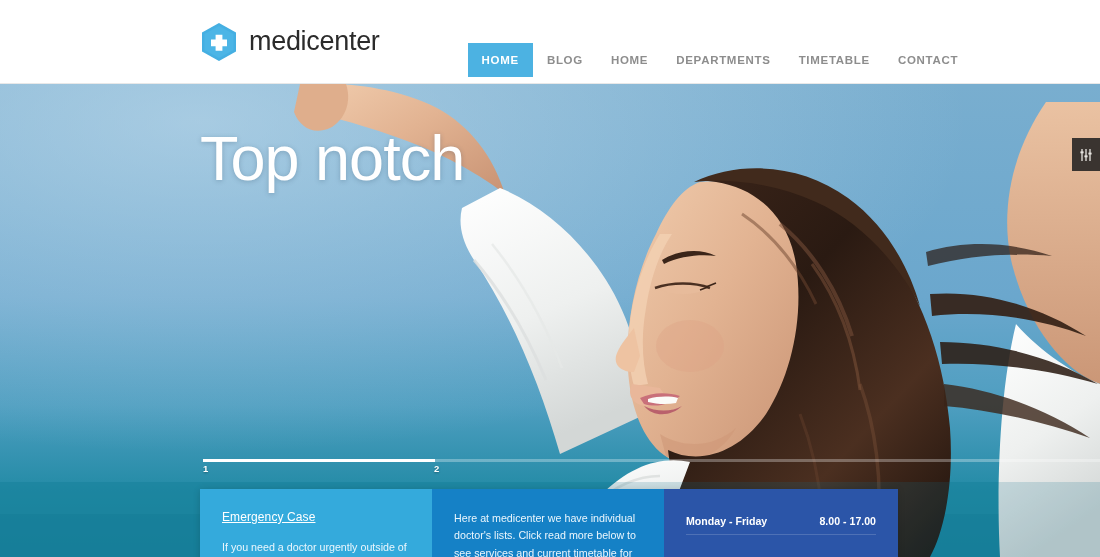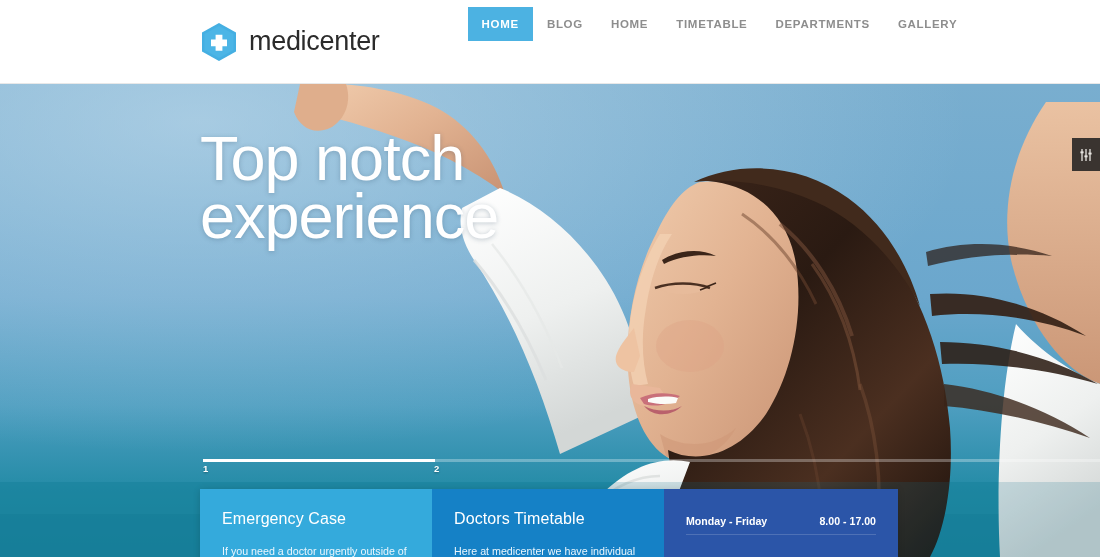--- a/index.html
+++ b/index.html
@@ -17,21 +17,21 @@
     position:relative; z-index:40;
   }
   .brand { display:flex; align-items:center; margin-left:200px; }
   .logo-hex { width:38px; height:40px; position:relative; }
   .logo-hex svg { display:block; }
   .brand-name {
     font-size:27px; color:#2b2b2b; margin-left:11px;
     letter-spacing:-0.3px; font-weight:400;
   }
 
-  .mainnav { display:flex; align-items:flex-start; margin-left:88px; height:70px; }
+  .mainnav { display:flex; align-items:flex-end; margin-left:88px; height:70px; }
   .navitem {
     font-size:11.5px; letter-spacing:0.7px; color:#8d8d8d;
     padding:11px 14px; text-decoration:none; white-space:nowrap;
     font-weight:700;
   }
   .navitem.active { background:#4cb2e2; color:#ffffff; font-weight:700; }
 
   
   .hero {
     position:relative; width:1100px; height:473px; overflow:hidden;
@@ -77,22 +77,23 @@
   
   .boxes {
     position:absolute; left:200px; top:405px; display:flex; z-index:10;
     box-shadow:0 1px 7px rgba(0,0,0,.16);
   }
   .box { width:232px; height:152px; padding:21px 22px 0 22px; position:relative; }
   .box.b1 { background:#34aadc; }
   .box.b2 { background:#1581c6; }
   .box.b3 { background:#2b55a8; width:234px; }
   .box h3 {
-    font-size:16px; color:#ffffff; font-weight:400; letter-spacing:.1px;
+    font-size:12px; color:#ffffff; font-weight:400; letter-spacing:.1px;
     margin-bottom:15px;
+    text-decoration:underline;
   }
   .box p {
     font-size:10.7px; line-height:1.62; color:#eaf6fd; font-weight:400;
   }
 
   
   .hrs { margin-top:2px; }
   .hrs-row {
     display:flex; justify-content:space-between; align-items:center;
     font-size:10.6px; color:#ffffff; font-weight:700;
@@ -112,23 +113,23 @@
         <path d="M15.6 12.8h6.8v4.6h4.6v6.8h-4.6v4.6h-6.8v-4.6h-4.6v-6.8h4.6z" fill="#ffffff"></path>
       </svg>
     </span>
     <span class="brand-name">medicenter</span>
   </div>
 
   <nav class="mainnav">
     <a class="navitem active" href="#">HOME</a>
     <a class="navitem" href="#">BLOG</a>
     <a class="navitem" href="#">HOME</a>
+    <a class="navitem" href="#">DEPARTMENTS</a>
     <a class="navitem" href="#">TIMETABLE</a>
-    <a class="navitem" href="#">DEPARTMENTS</a>
-    <a class="navitem" href="#">GALLERY</a>
+    <a class="navitem" href="#">CONTACT</a>
   </nav>
 </div>
 
 <div class="hero">
 
   <div class="photo">
     <svg width="1100" height="473" viewBox="0 0 1100 473" preserveAspectRatio="none">
       <defs>
         <linearGradient id="sky" x1="0" y1="0" x2="0" y2="1">
           <stop offset="0%" stop-color="#79aecf"></stop>
@@ -235,21 +236,20 @@
       <path d="M600 412 C630 382 660 372 690 378 C678 410 664 444 660 473 L560 473 C566 450 580 428 600 412 Z" fill="url(#cloth)"></path>
       <path d="M596 420 C614 402 638 392 660 392" stroke="#dfe2e1" stroke-width="2.5" fill="none"></path>
 
       <rect x="0" y="398" width="1100" height="75" fill="#0f6f88" opacity="0.18"></rect>
     </svg>
   </div>
 
   <div class="hero-content">
     <div class="hero-title">
       <div>Top notch</div>
-      <div>experience</div>
     </div>
   </div>
 
   <div class="slider-bar">
     <div class="fill"></div>
   </div>
   <div class="slider-num n1">1</div>
   <div class="slider-num n2">2</div>
 
   <div class="settings-tab">
@@ -271,21 +271,20 @@
 
   <div class="boxes">
 
     <div class="box b1">
       <h3>Emergency Case</h3>
       <p>If you need a doctor urgently outside of medicenter opening hours, call emergency appointment number for emergency service.</p>
 
     </div>
 
     <div class="box b2">
-      <h3>Doctors Timetable</h3>
       <p>Here at medicenter we have individual doctor's lists. Click read more below to see services and current timetable for our doctors.</p>
 
     </div>
 
     <div class="box b3">
       <div class="hrs">
         <div class="hrs-row">
           <span>Monday - Friday</span>
           <span>8.00 - 17.00</span>
         </div>

